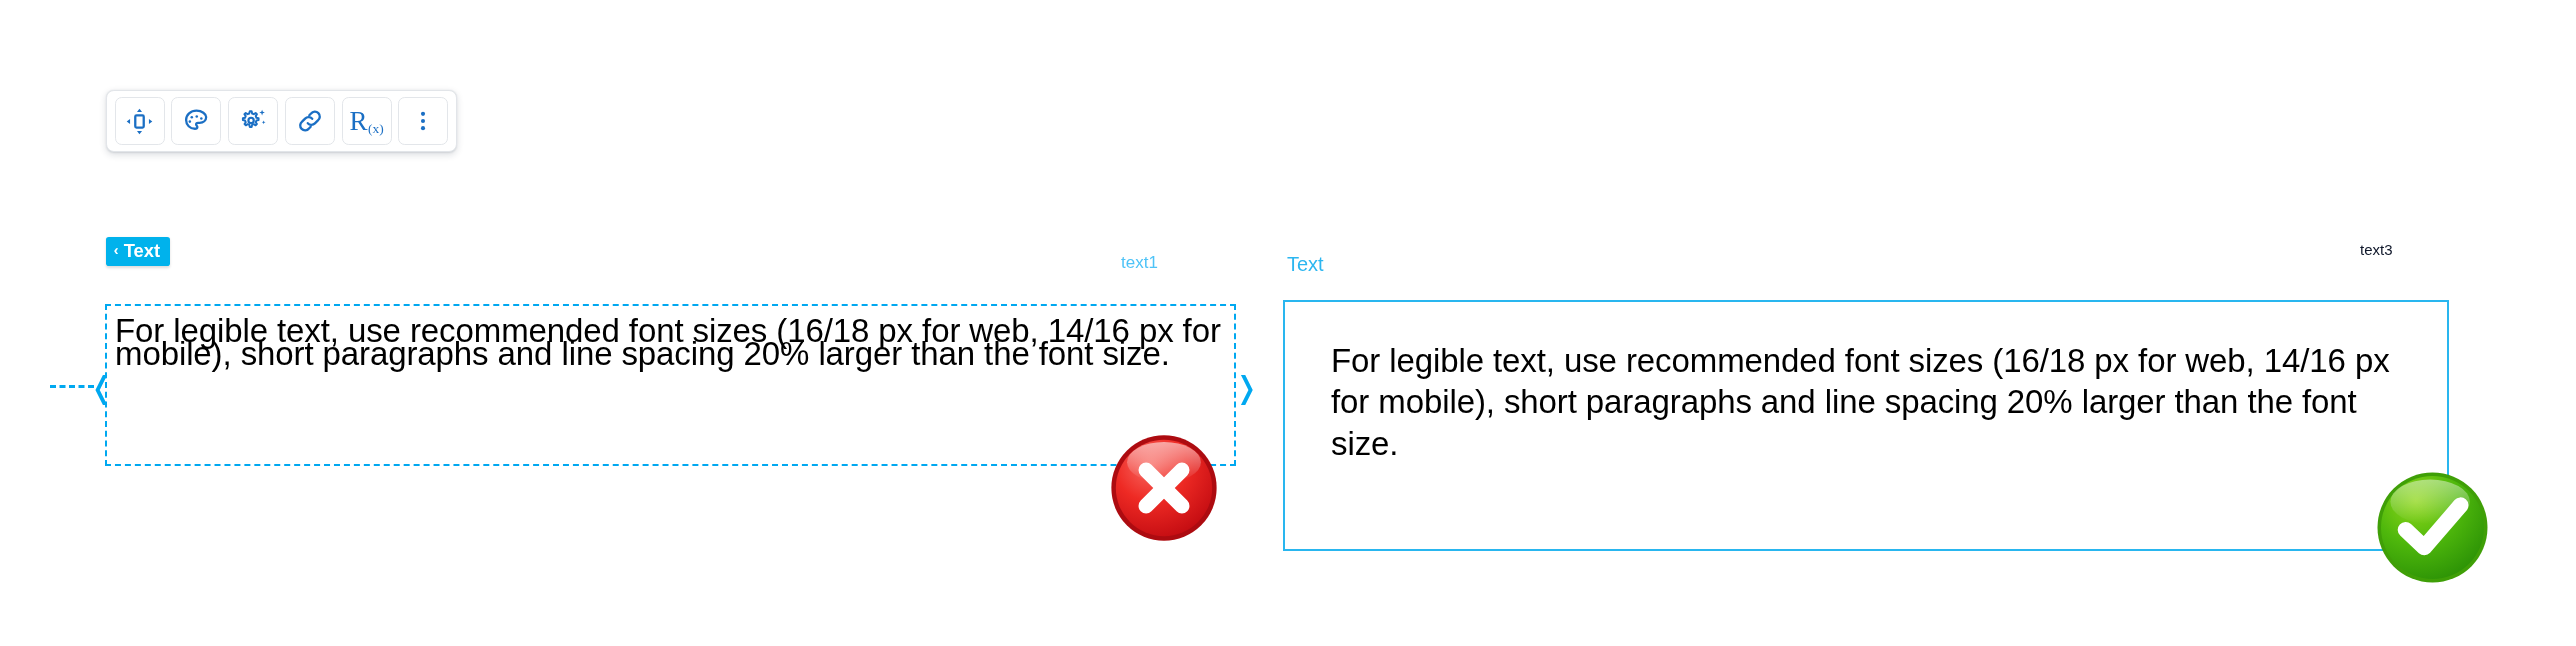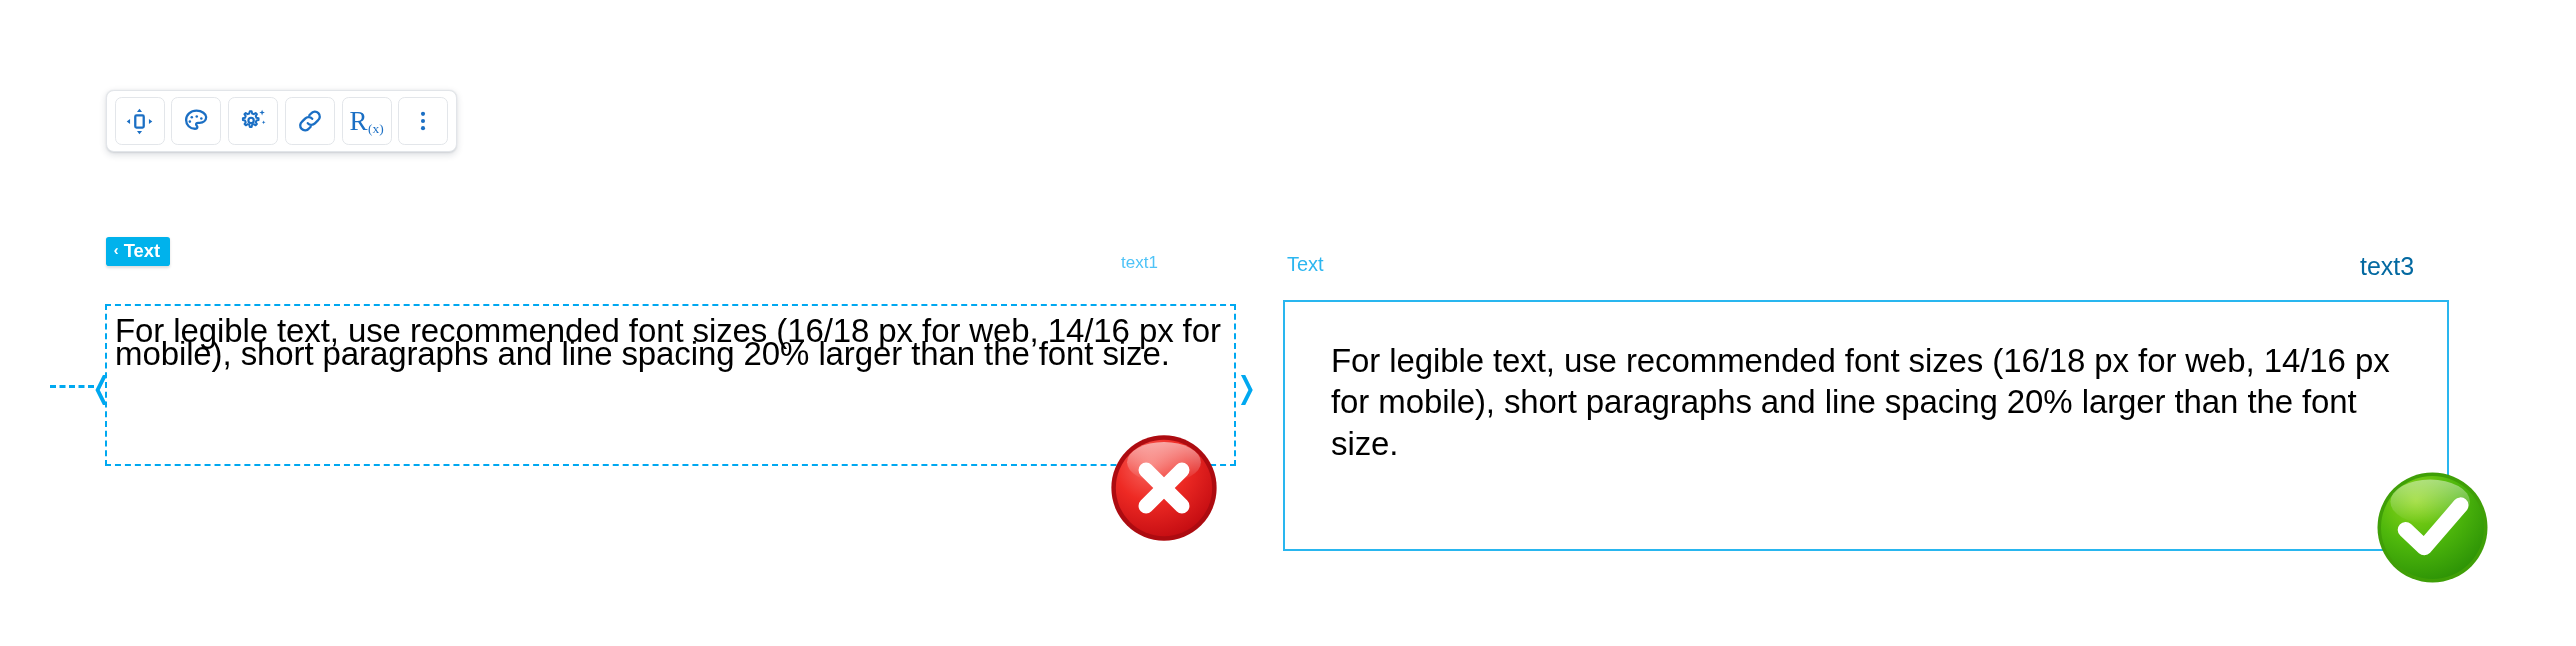--- a/index.html
+++ b/index.html
@@ -99,22 +99,22 @@
     position:absolute;left:1108px;top:432px;
     width:112px;height:112px;z-index:8;
   }
 
   
   .lbl-text-r{
     position:absolute;left:1287px;top:254px;
     color:#2cb6f0;font-size:20px;line-height:1;
   }
   .lbl-text3{
-    position:absolute;left:2360px;top:254px;
-    color:#0369a1;font-size:25px;line-height:1;
+    position:absolute;left:2360px;top:242px;
+    color:#0f172a;font-size:15px;line-height:1;
   }
   .good-box{
     position:absolute;left:1283px;top:300px;
     width:1166px;height:251px;
     border:2.2px solid #29b6ef;
     box-sizing:border-box;
     background:#fff;
   }
   .good-text{
     position:absolute;left:1331px;top:340px;

